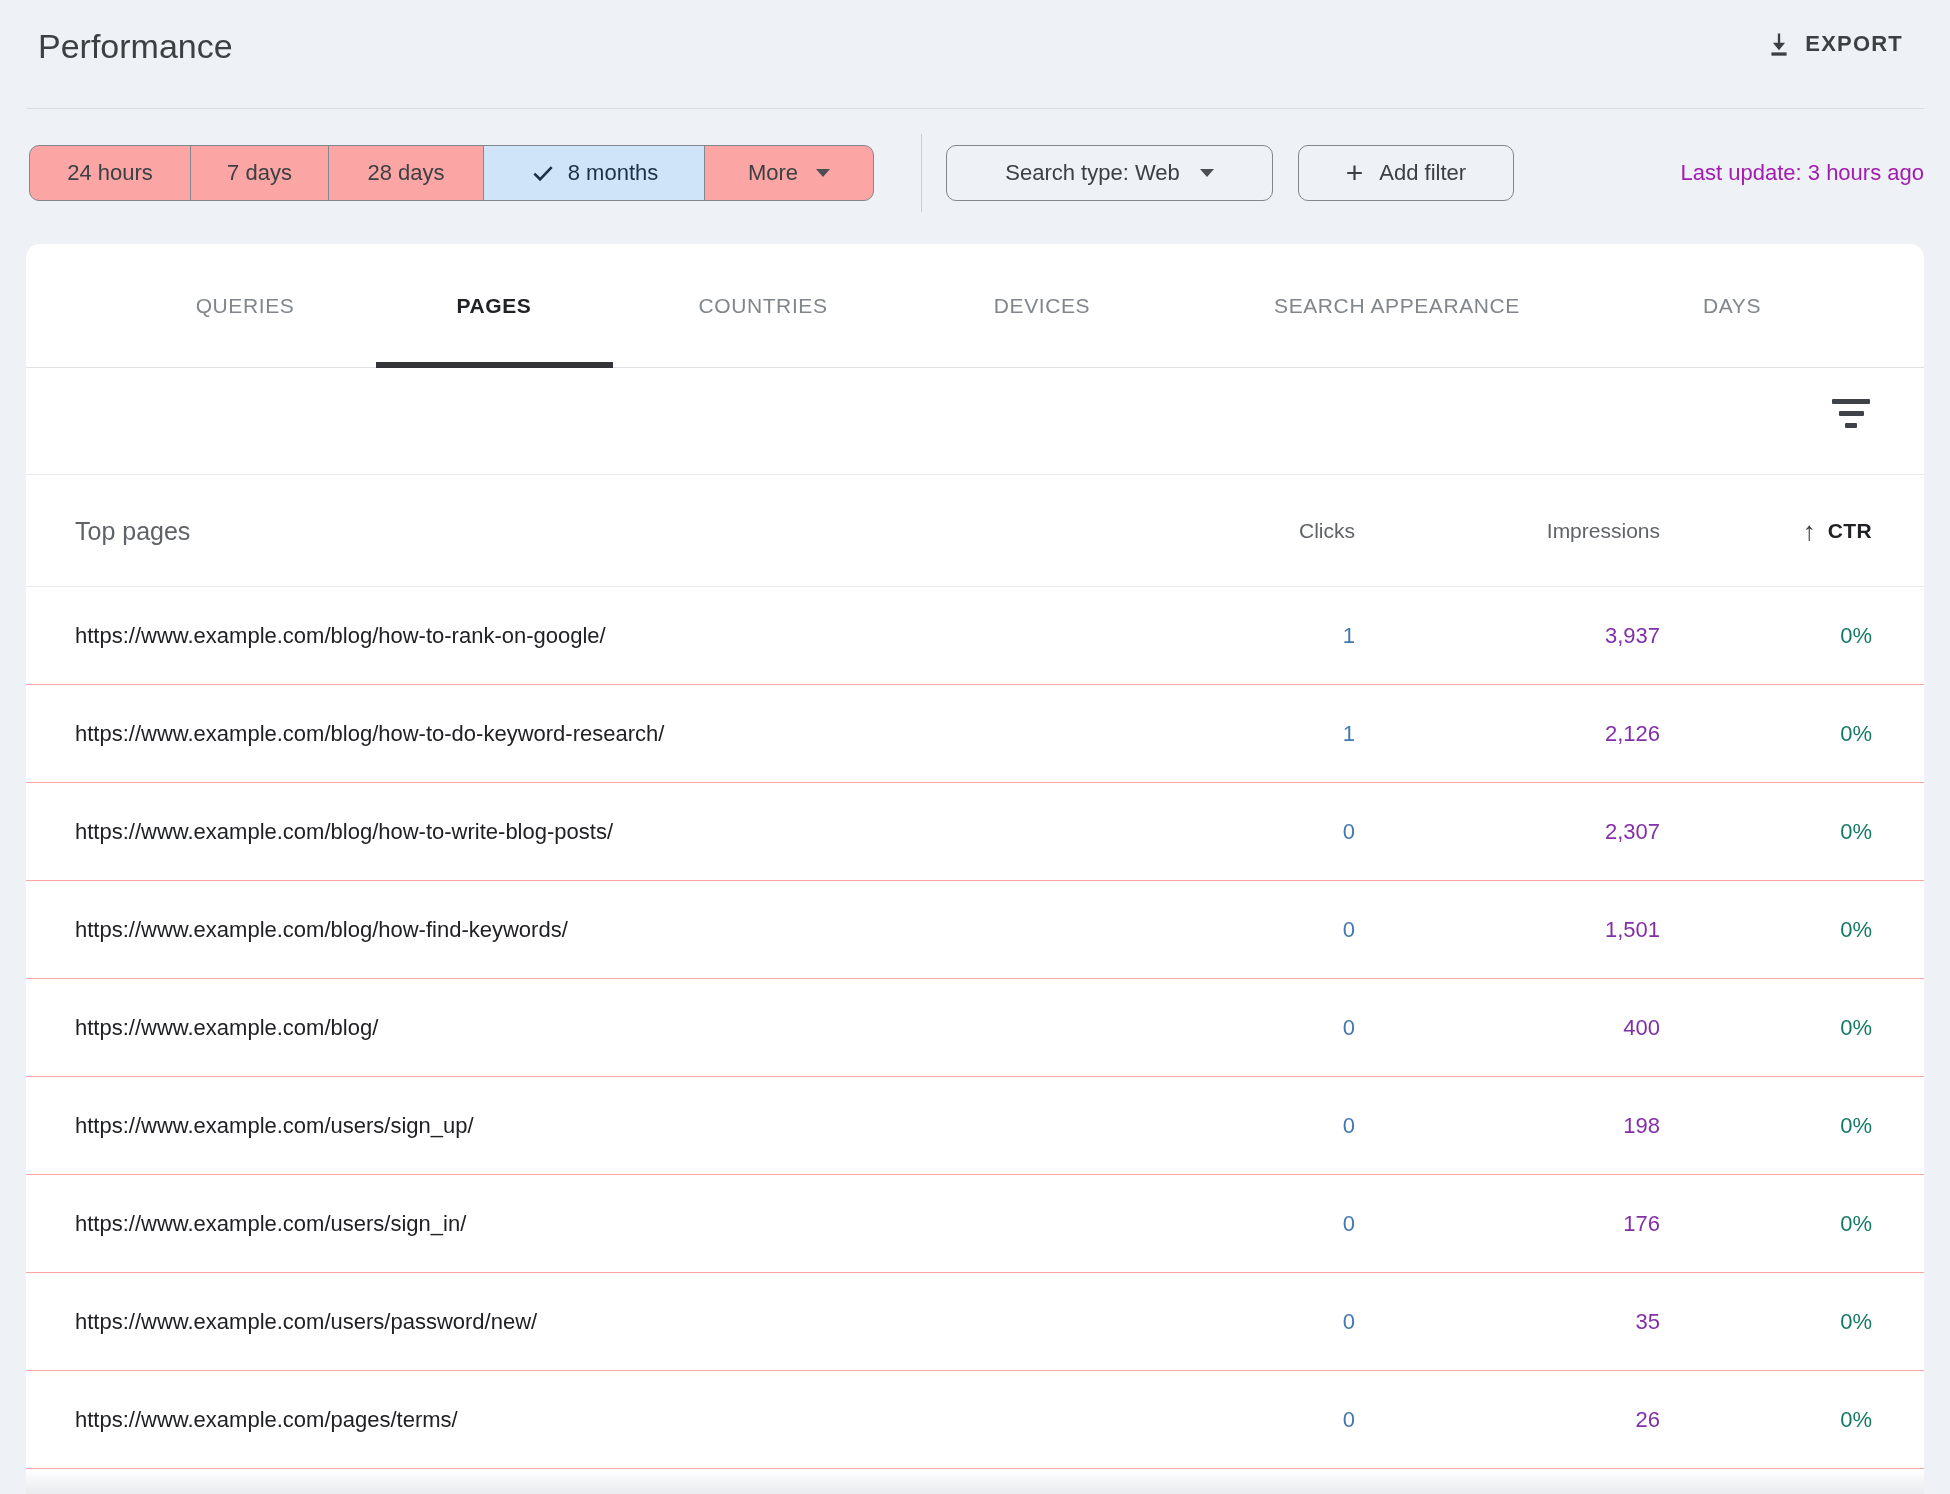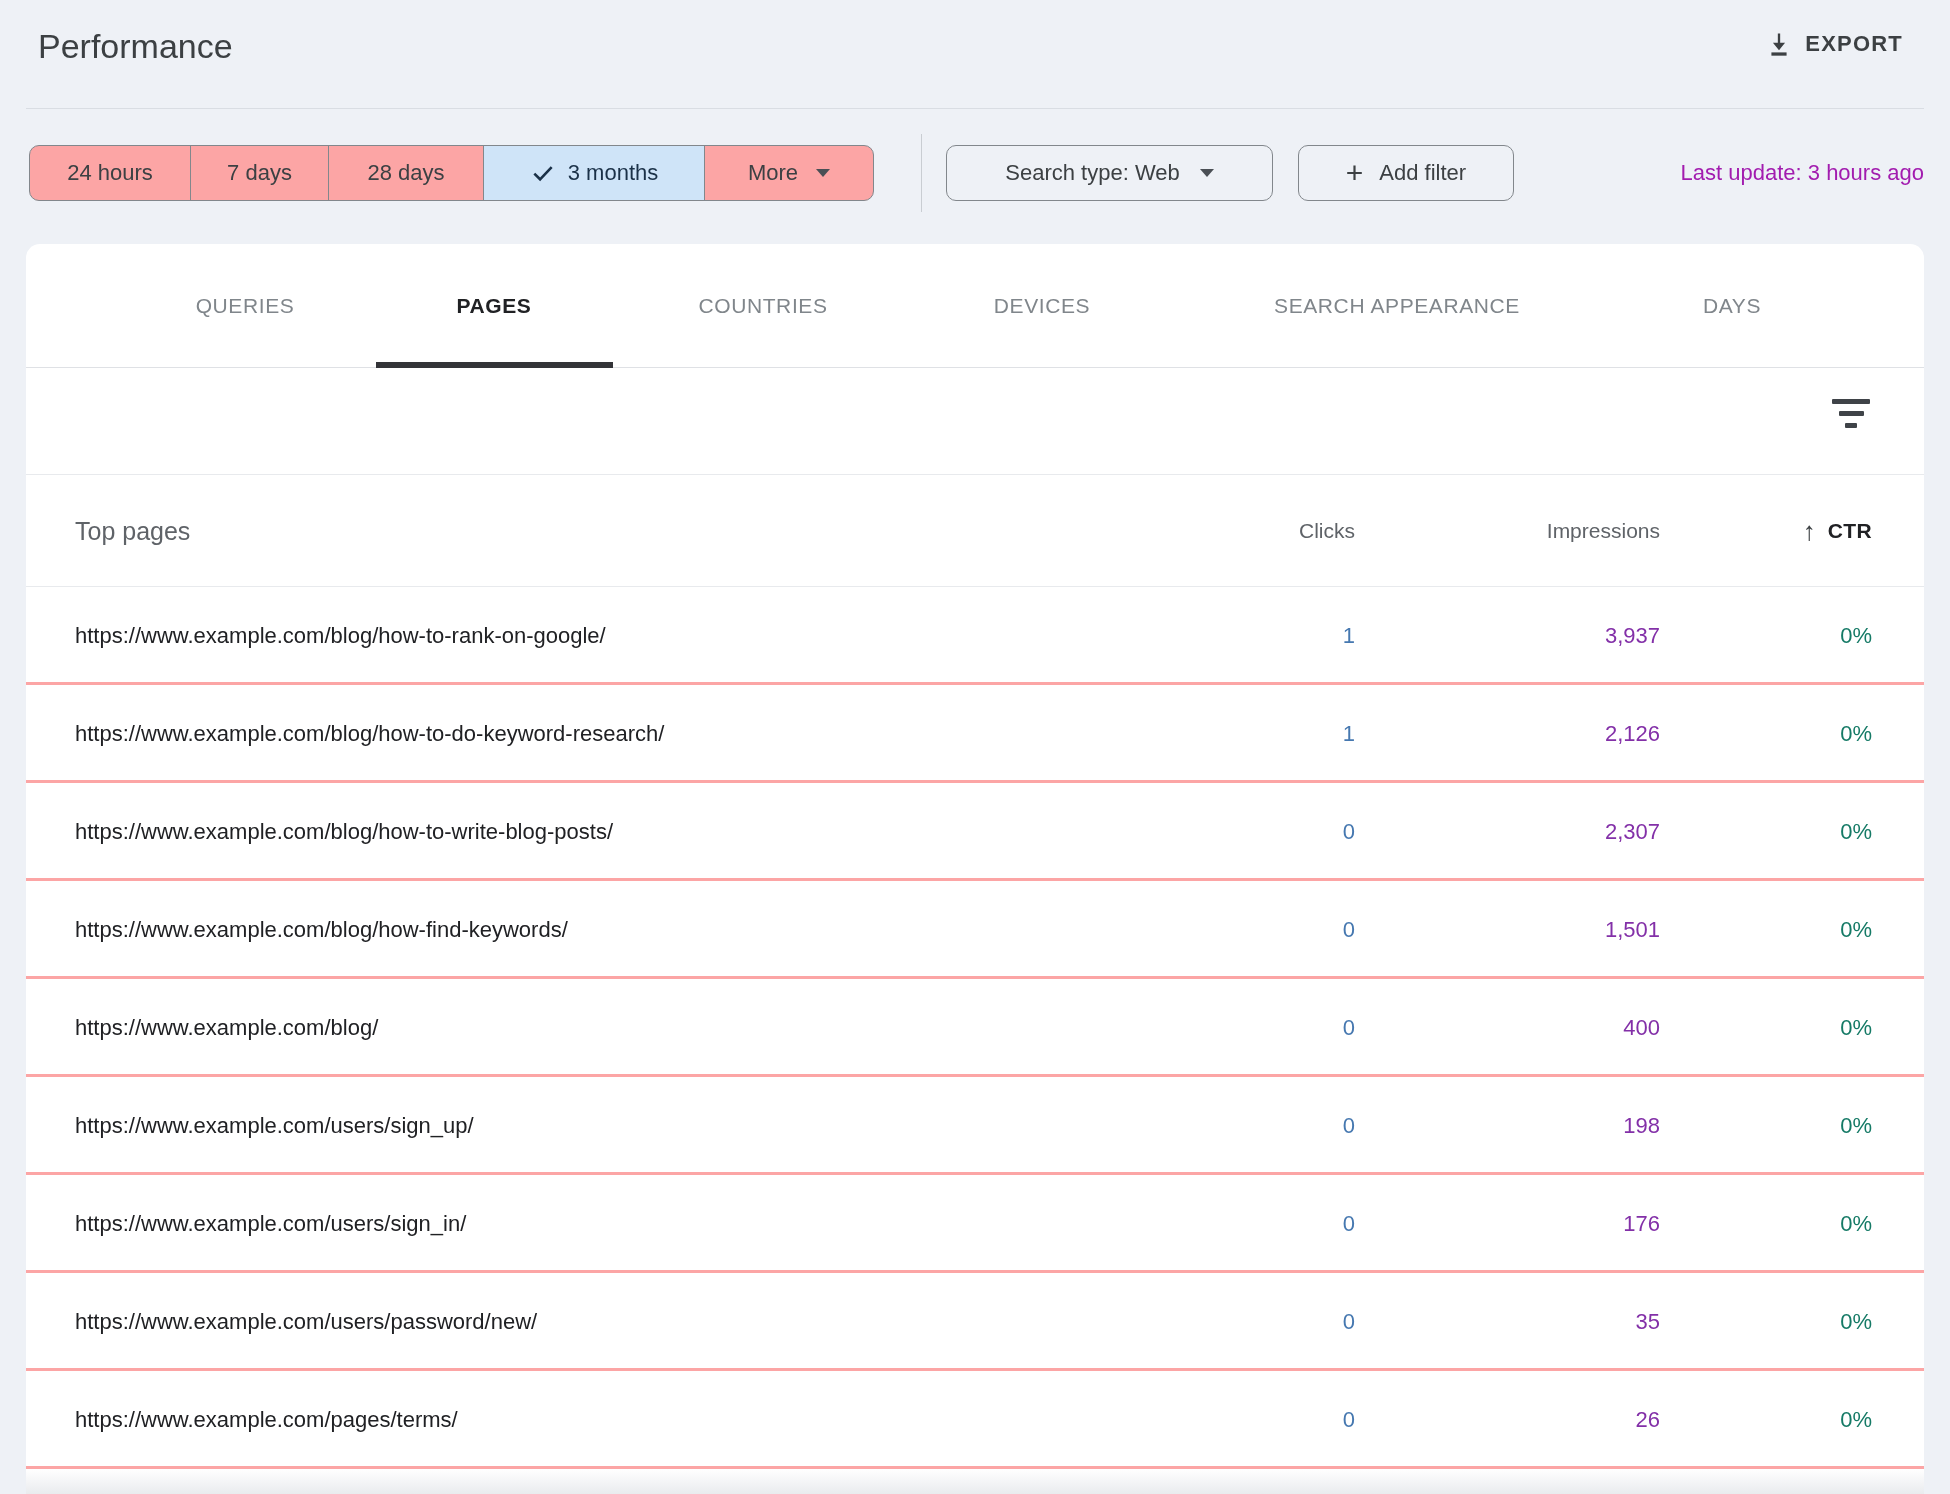--- a/index.html
+++ b/index.html
@@ -98,21 +98,21 @@
   .cell.clicks      { right:569px; }
   .cell.impressions { right:264px; }
   .cell.ctr         { right:52px;  }
   .thead .cell { line-height:112px; font-size:21px; color:#5f6368; }
   .thead .cell.ctr { display:flex; align-items:center; height:112px; gap:12px; }
   .sort-arrow { font-size:26px; color:#3c4043; font-weight:400; }
   .sort-label { font-size:21px; font-weight:700; color:#202124; letter-spacing:0.4px; }
   .thead-border { position:absolute; left:0; right:0; bottom:0; height:1px; background:#e8eaed; }
 
   .tbody { position:absolute; left:0; top:343px; width:100%; }
-  .trow { position:relative; width:100%; height:98px; border-bottom:3px solid #fca5a5; }
+  .trow { position:relative; width:100%; height:98px; border-bottom:1px solid #fca5a5; }
   .trow .url {
     position:absolute; left:49px; top:0; line-height:97px; font-size:22px; color:#202124;
   }
   .trow .cell { line-height:97px; font-size:22px; }
   .trow .cell.clicks      { color:var(--clicks); }
   .trow .cell.impressions { color:var(--impressions); }
   .trow .cell.ctr         { color:var(--ctr); }
 
   .bottom-fade {
     position:absolute; left:0; right:0; bottom:0; height:25px;
@@ -143,21 +143,21 @@
       </div>
       <div class="chip" style="width: 155px;">
         <span>28 days</span>
       </div>
       <div class="chip selected" style="width: 221px;">
         <span class="check-icon">
           <svg width="26" height="26" viewBox="0 0 24 24" fill="none">
             <path d="M4 12.6 L9.3 17.8 L20 6.6" stroke="#1b3148" stroke-width="2.4" fill="none"></path>
           </svg>
         </span>
-        <span>3 months</span>
+        <span>8 months</span>
       </div>
       <div class="chip" style="width: 168px;">
         <span>More</span>
         <span class="caret"></span>
       </div>
     </div>
   <div class="toolbar-vdivider"></div>
 
   <div class="pill-btn search-type-btn">
     <span>Search type: Web</span>

